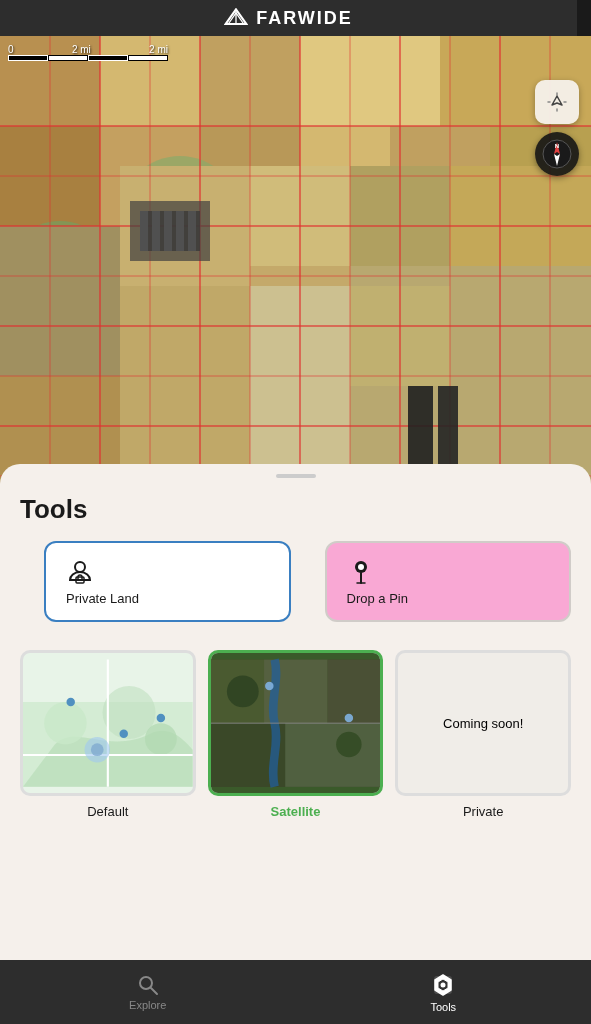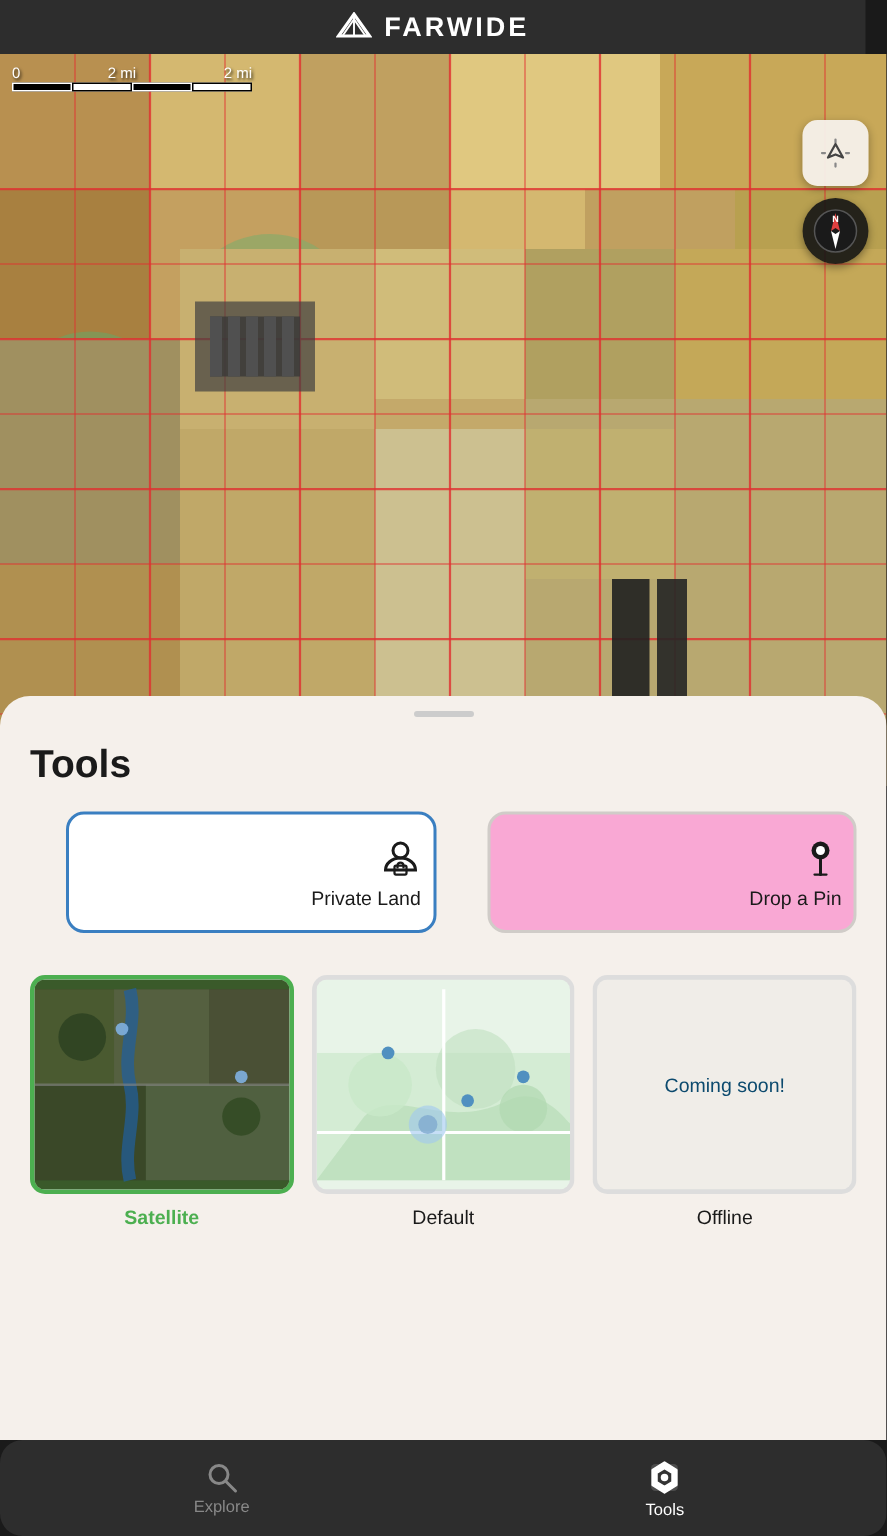--- a/index.html
+++ b/index.html
@@ -162,24 +162,24 @@
       display: flex;
       gap: 10px;
       margin-bottom: 28px;
     }
 
     .tool-btn {
       flex: 1;
       background: white;
       border: 2px solid #4a90d9;
       border-radius: 12px;
-      padding: 14px 8px;
+      padding: 14px 20px;
       display: flex;
       flex-direction: column;
-      align-items: flex-end;
+      align-items: flex-start;
       justify-content: center;
       gap: 6px;
       cursor: pointer;
       font-size: 13px;
       font-weight: 500;
       color: #1a1a1a;
       margin-left: 24px;
     }
 
     .tool-btn.active {
@@ -252,21 +252,20 @@
     .bottom-nav {
       position: absolute;
       bottom: 0;
       left: 0;
       right: 0;
       height: 64px;
       background: #2d2d2d;
       display: flex;
       align-items: center;
       z-index: 100;
-      border-radius: 15px;
     }
 
     .nav-item {
       flex: 1;
       display: flex;
       flex-direction: column;
       align-items: center;
       justify-content: center;
       gap: 3px;
       cursor: pointer;
@@ -301,21 +300,21 @@
 
     
     .coming-soon-box {
       width: 100%;
       height: 100%;
       background: #f0ede8;
       display: flex;
       align-items: center;
       justify-content: center;
       font-size: 13px;
-      color: #0c4a6e;
+      color: #000000;
     }
   </style>
 </head>
 <body>
 
 <header class="header">
   <div class="header-logo">
     <svg viewBox="0 0 28 22" fill="white">
       <polygon points="14,1 2,18 26,18" fill="none" stroke="white" stroke-width="2.5"></polygon>
       <polygon points="14,5 5,18 23,18" fill="none" stroke="white" stroke-width="1.5"></polygon>
@@ -459,46 +458,20 @@
           <path d="M10 26 L18 26" stroke="#1a1a1a" stroke-width="1.5" stroke-linecap="round"></path>
         </svg>
         <span>Drop a Pin</span>
       </button>
 
     </div>
 
     <div class="basemap-row">
 
       <div class="basemap-item">
-        <div class="basemap-thumb selected">
-          <div class="thumb-satellite">
-            <svg width="100%" height="100%" viewBox="0 0 160 120" xmlns="http://www.w3.org/2000/svg">
-              <rect width="160" height="120" fill="#3a4a2a"></rect>
-              <rect x="0" y="0" width="50" height="60" fill="#4a5a30"></rect>
-              <rect x="50" y="0" width="60" height="60" fill="#556040"></rect>
-              <rect x="110" y="0" width="50" height="60" fill="#4a5035"></rect>
-              <rect x="0" y="60" width="70" height="60" fill="#3a4828"></rect>
-              <rect x="70" y="60" width="90" height="60" fill="#506040"></rect>
-
-              <path d="M60 0 C65 20 55 40 60 60 C65 80 55 100 60 120" stroke="#2060a0" stroke-width="8" fill="none" opacity="0.7"></path>
-
-              <circle cx="30" cy="30" r="15" fill="#2a4020" opacity="0.8"></circle>
-              <circle cx="130" cy="80" r="12" fill="#304820" opacity="0.8"></circle>
-
-              <circle cx="55" cy="25" r="4" fill="#80b0e0" opacity="0.9"></circle>
-              <circle cx="130" cy="55" r="4" fill="#80b0e0" opacity="0.9"></circle>
-
-              <line x1="0" y1="60" x2="160" y2="60" stroke="#888" stroke-width="1.5" opacity="0.6"></line>
-            </svg>
-          </div>
-        </div>
-        <span class="basemap-label selected">Satellite</span>
-      </div>
-
-      <div class="basemap-item">
         <div class="basemap-thumb">
           <div class="thumb-default">
             
             <svg width="100%" height="100%" viewBox="0 0 160 120" xmlns="http://www.w3.org/2000/svg">
               <rect width="160" height="120" fill="#e8f4e8"></rect>
               <rect x="0" y="40" width="160" height="80" fill="#d4ecd4"></rect>
               <path d="M30 80 C50 60 80 90 120 70 C140 60 155 80 160 85 L160 120 L0 120Z" fill="#b8ddb8" opacity="0.7"></path>
               <circle cx="40" cy="60" r="20" fill="#c8e8c8" opacity="0.8"></circle>
               <circle cx="100" cy="50" r="25" fill="#c0e0c0" opacity="0.6"></circle>
               <circle cx="130" cy="75" r="15" fill="#b0d8b0" opacity="0.7"></circle>
@@ -512,26 +485,52 @@
 
               <circle cx="70" cy="85" r="12" fill="#a0c8f0" opacity="0.6"></circle>
               <circle cx="70" cy="85" r="6" fill="#80aad0" opacity="0.8"></circle>
             </svg>
           </div>
         </div>
         <span class="basemap-label">Default</span>
       </div>
 
       <div class="basemap-item">
+        <div class="basemap-thumb selected">
+          <div class="thumb-satellite">
+            <svg width="100%" height="100%" viewBox="0 0 160 120" xmlns="http://www.w3.org/2000/svg">
+              <rect width="160" height="120" fill="#3a4a2a"></rect>
+              <rect x="0" y="0" width="50" height="60" fill="#4a5a30"></rect>
+              <rect x="50" y="0" width="60" height="60" fill="#556040"></rect>
+              <rect x="110" y="0" width="50" height="60" fill="#4a5035"></rect>
+              <rect x="0" y="60" width="70" height="60" fill="#3a4828"></rect>
+              <rect x="70" y="60" width="90" height="60" fill="#506040"></rect>
+
+              <path d="M60 0 C65 20 55 40 60 60 C65 80 55 100 60 120" stroke="#2060a0" stroke-width="8" fill="none" opacity="0.7"></path>
+
+              <circle cx="30" cy="30" r="15" fill="#2a4020" opacity="0.8"></circle>
+              <circle cx="130" cy="80" r="12" fill="#304820" opacity="0.8"></circle>
+
+              <circle cx="55" cy="25" r="4" fill="#80b0e0" opacity="0.9"></circle>
+              <circle cx="130" cy="55" r="4" fill="#80b0e0" opacity="0.9"></circle>
+
+              <line x1="0" y1="60" x2="160" y2="60" stroke="#888" stroke-width="1.5" opacity="0.6"></line>
+            </svg>
+          </div>
+        </div>
+        <span class="basemap-label selected">Satellite</span>
+      </div>
+
+      <div class="basemap-item">
         <div class="basemap-thumb">
           <div class="coming-soon-box">
             <span>Coming soon!</span>
           </div>
         </div>
-        <span class="basemap-label">Offline</span>
+        <span class="basemap-label">Private</span>
       </div>
     </div>
   </div>
 </div>
 
 <nav class="bottom-nav">
 
   <div class="nav-item">
     <svg width="22" height="22" viewBox="0 0 22 22" class="nav-icon">
       <circle cx="9" cy="9" r="6" fill="none" stroke="#888" stroke-width="2"></circle>

